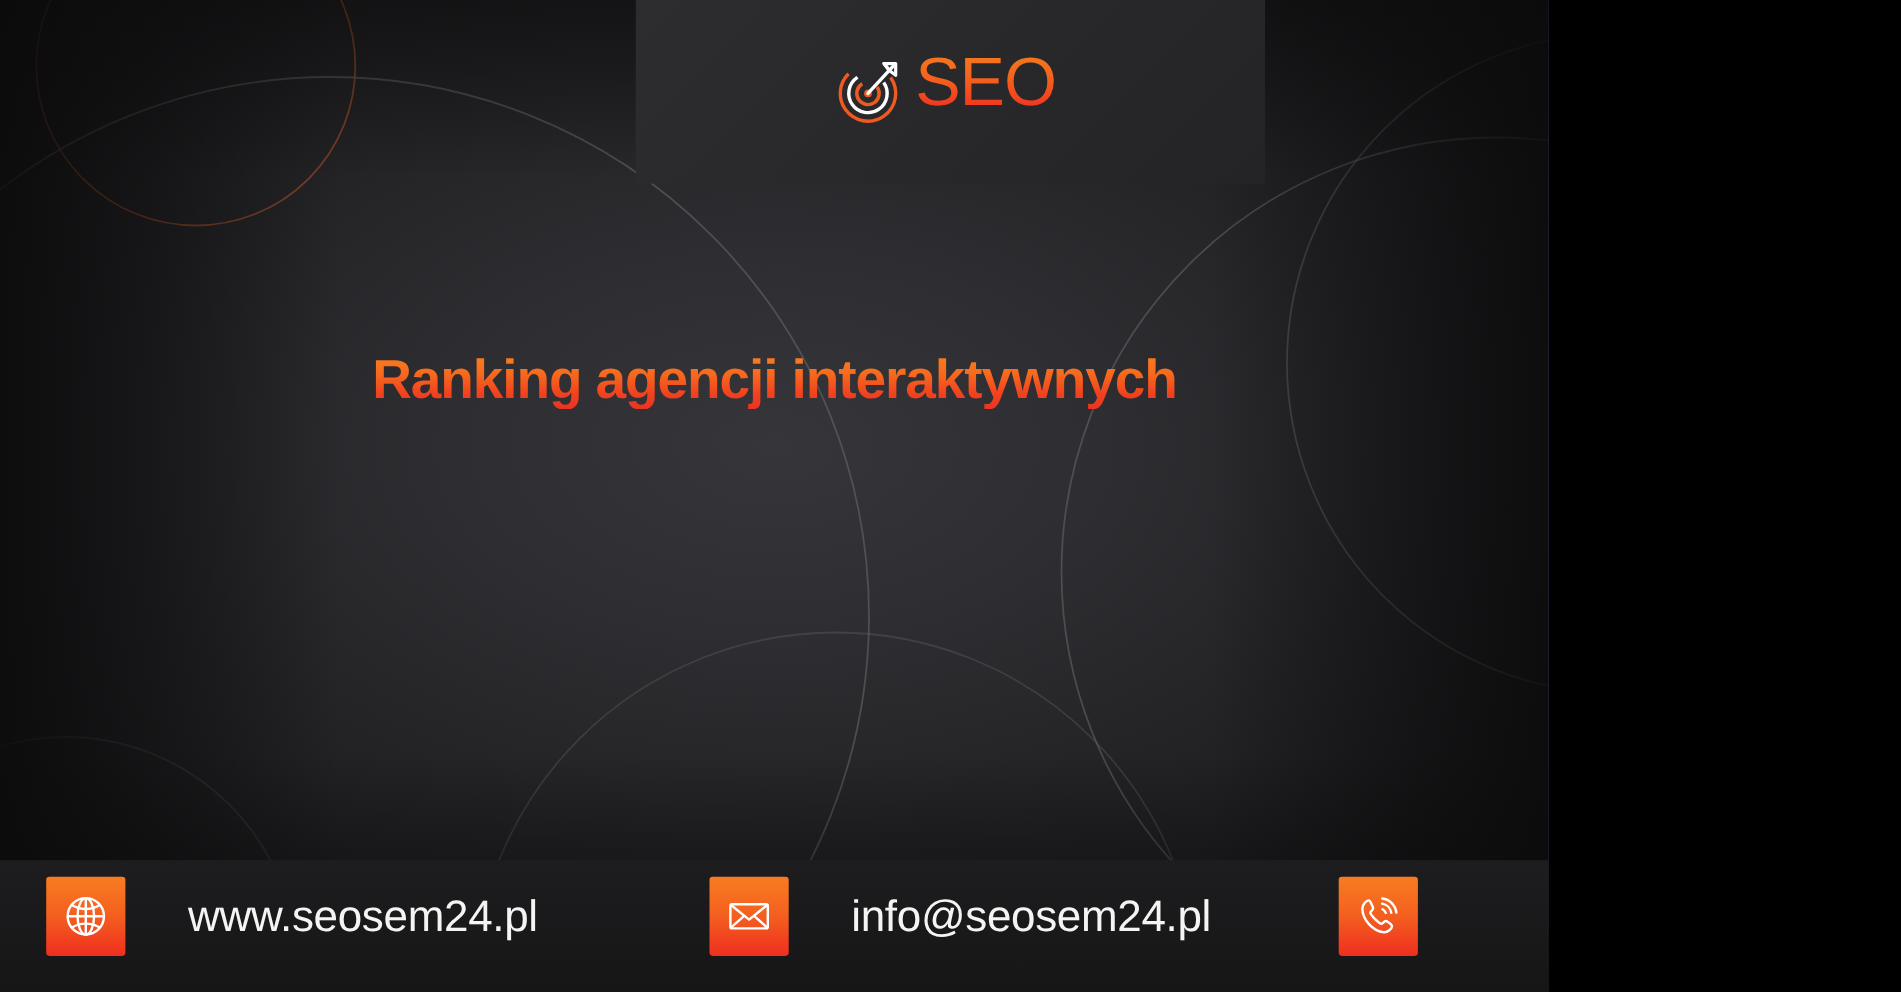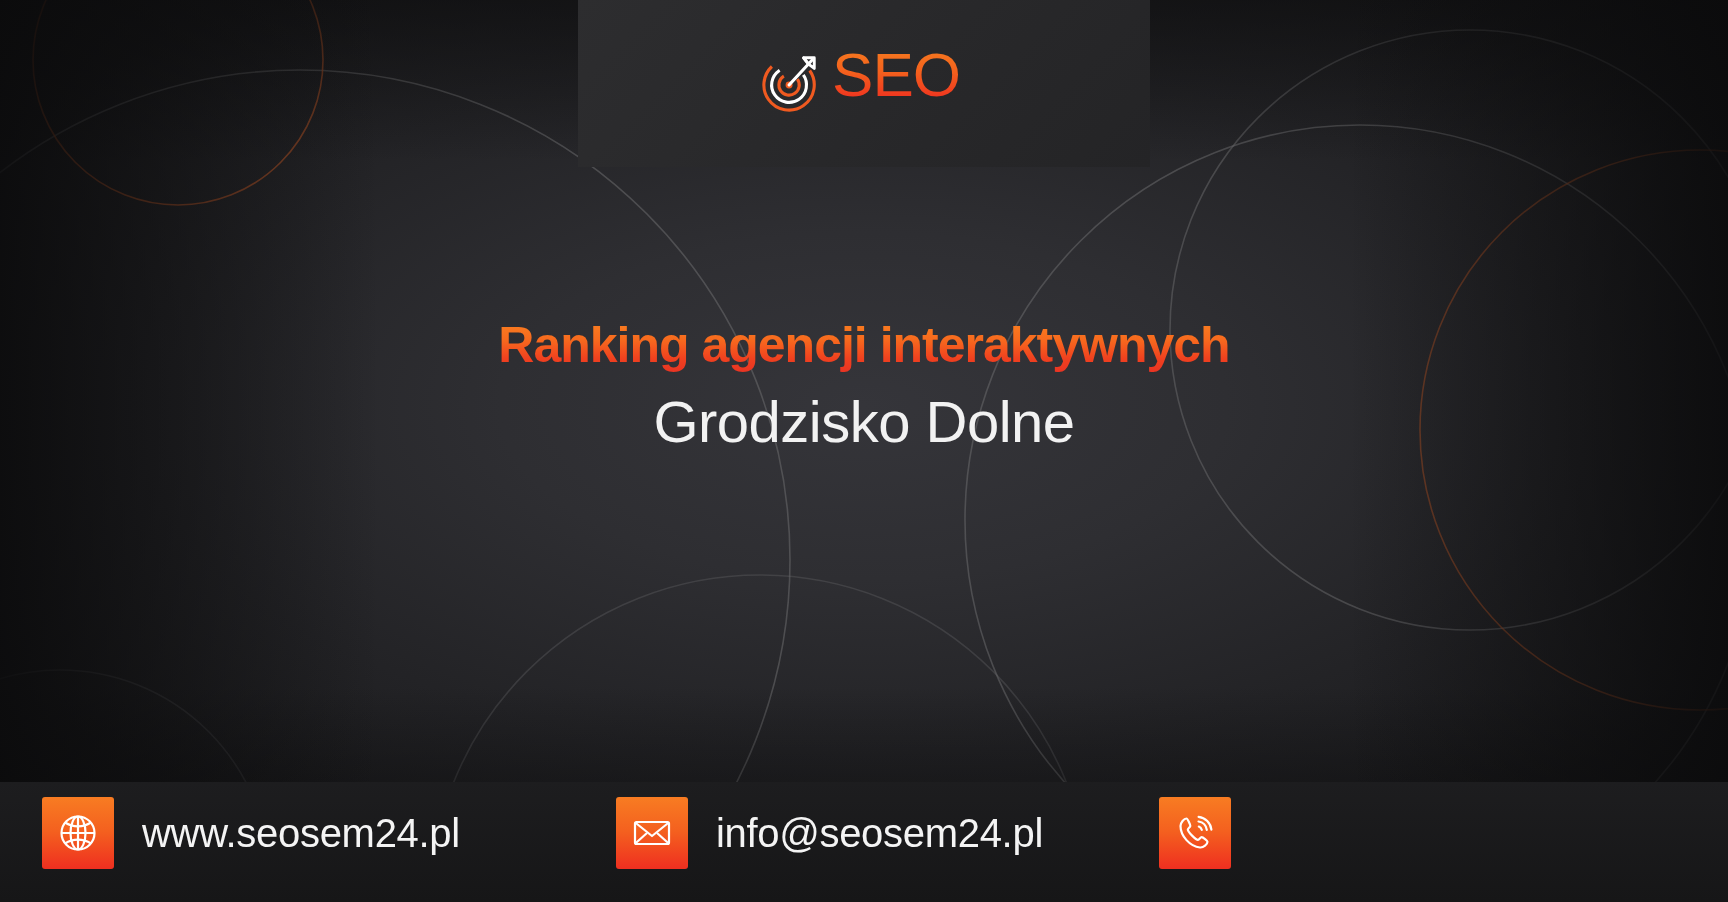--- a/index.html
+++ b/index.html
@@ -7,21 +7,21 @@
     margin: 0;
     padding: 0;
     background: #000;
   }
   body {
     font-family: "Liberation Sans", sans-serif;
   }
 
   #slide {
     position: relative;
-    width: 1728px;
+    width: 1408px;
     height: 902px;
     overflow: hidden;
     background: #8b5cf6;
   }
 
   
   .bg-base {
     position: absolute;
     inset: 0;
     background:
@@ -162,20 +162,21 @@
     height: 120px;
     background: linear-gradient(to bottom, #1d1d1f 0%, #161617 100%);
     display: flex;
     align-items: center;
     box-sizing: border-box;
     padding: 0 40px 18px 42px;
   }
   .contact {
     display: flex;
     align-items: center;
+    gap: 29px;
   }
   .contact-web   { flex: 0 0 auto; margin-right: 156px; }
   .contact-mail  { flex: 0 0 auto; margin-right: 116px; }
   .contact-phone { flex: 0 0 auto; }
 
   .contact-icon {
     width: 72px;
     height: 72px;
     border-radius: 3px;
     background: linear-gradient(to bottom, #f87c22 0%, #f4601f 48%, #ef2f20 100%);
@@ -227,21 +228,20 @@
 
       <div class="logo-words">
         <span class="logo-seo">SEO</span>
       </div>
 
     </div>
   </div>
 
   <div class="headline-block">
     <h1 class="headline">Ranking agencji interaktywnych</h1>
-    <div class="subheadline">Grodzisko Dolne</div>
   </div>
 
   <div class="footer">
 
     <div class="contact contact-web">
       <span class="contact-icon">
         <svg width="44" height="44" viewBox="0 0 44 44" aria-hidden="true">
           <circle cx="22" cy="22" r="16.5" fill="none" stroke="#fff" stroke-width="2.2"></circle>
           <ellipse cx="22" cy="22" rx="7.5" ry="16.5" fill="none" stroke="#fff" stroke-width="2.2"></ellipse>
           <line x1="5.5" y1="22" x2="38.5" y2="22" stroke="#fff" stroke-width="2.2"></line>

